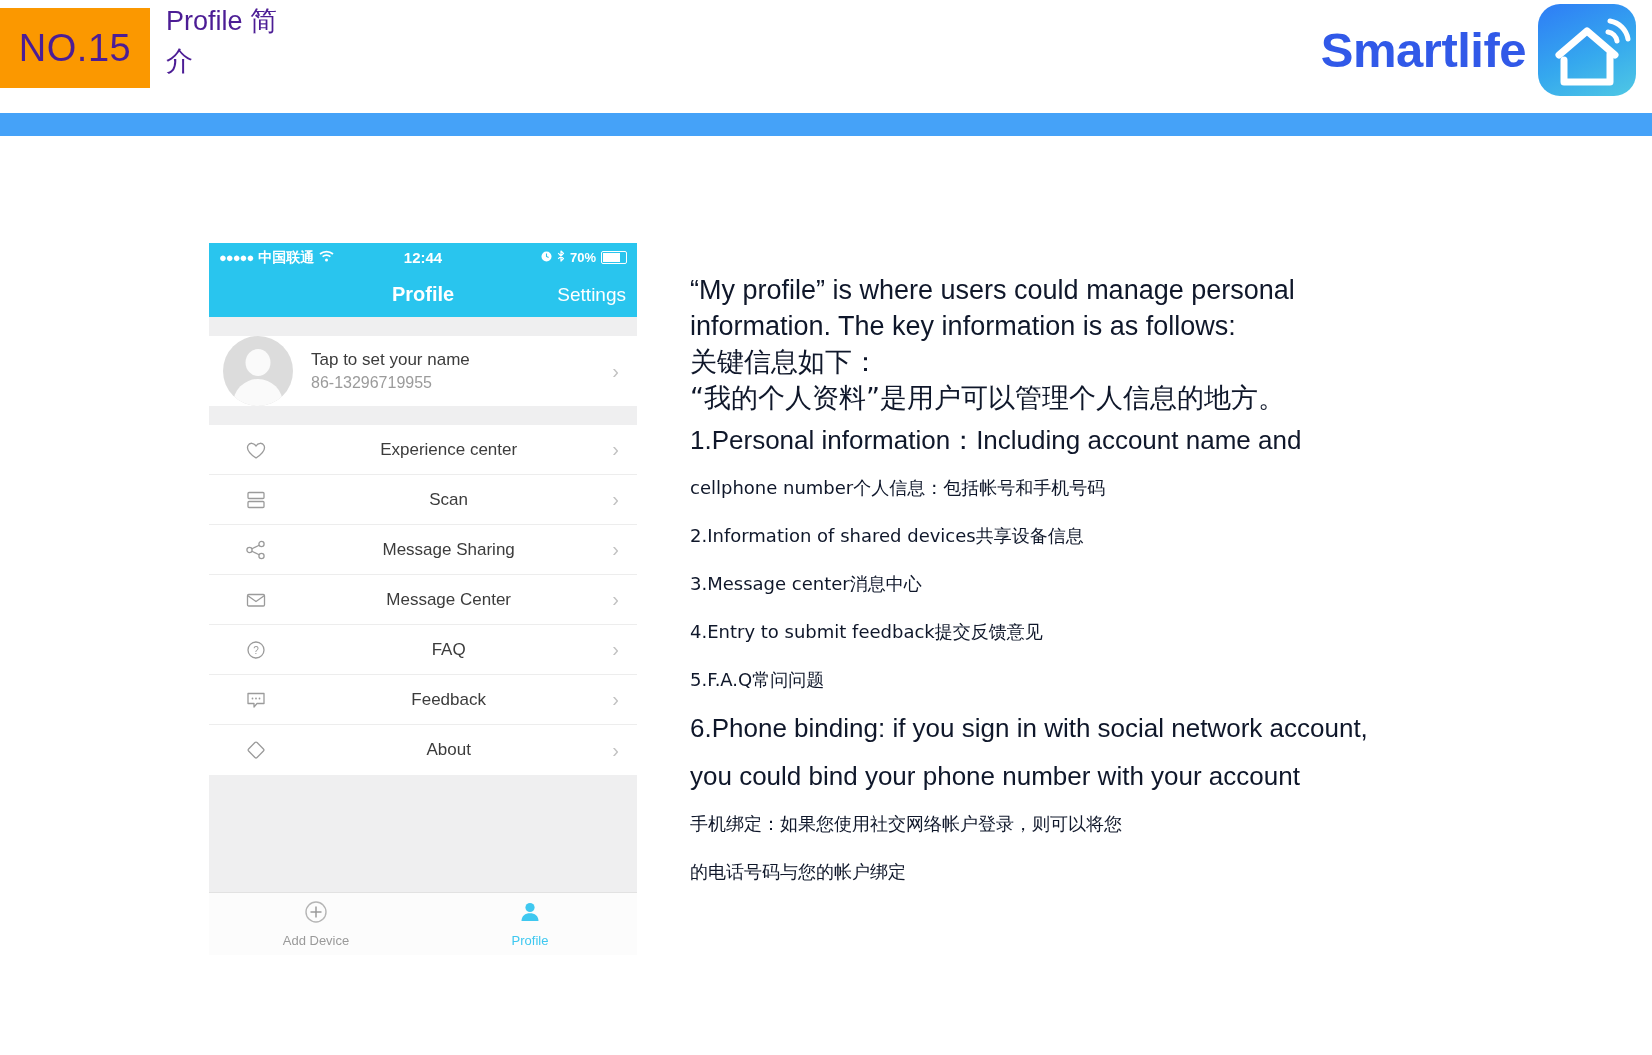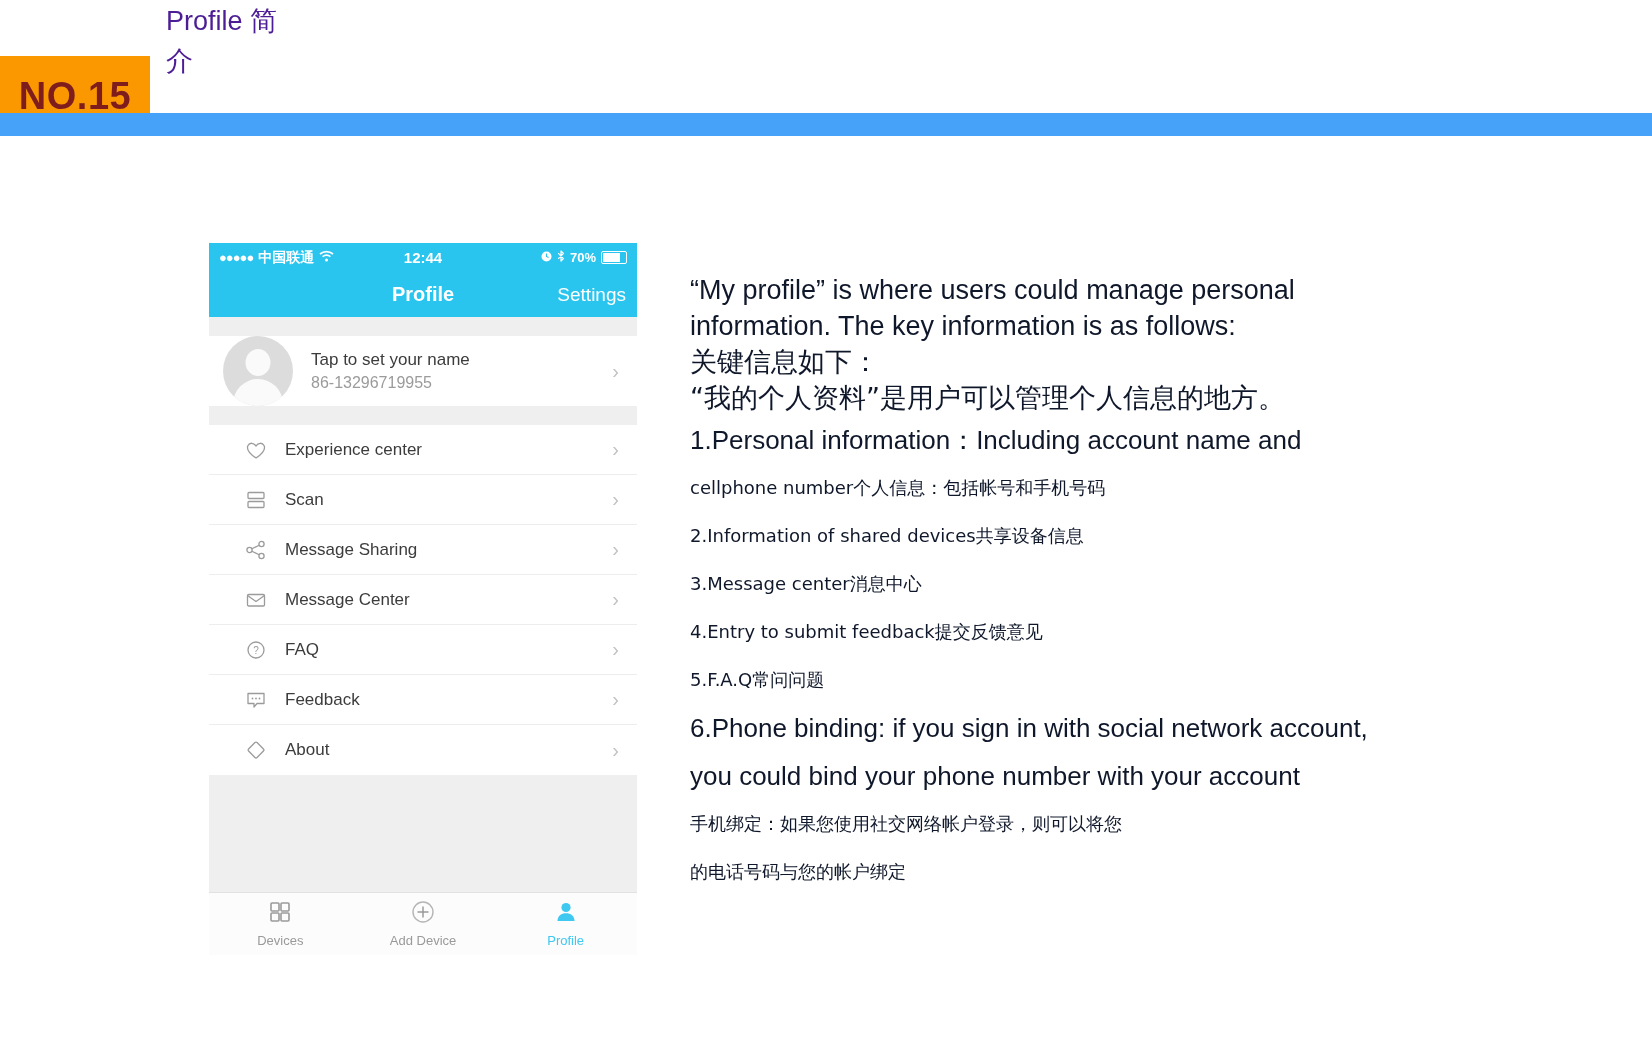--- a/index.html
+++ b/index.html
@@ -21,28 +21,27 @@
     left: 0; top: 0;
     width: 1652px;
     height: 100px;
   }
   #badge-no {
     position: absolute;
     left: 0; top: 8px;
     width: 150px;
     height: 80px;
     background: #FB9800;
-    color: #7f1d1d;
+    color: #4c1d95;
     font-size: 38px;
-    font-weight: bold;
+    font-weight: normal;
     display: flex;
     align-items: center;
     justify-content: center;
     letter-spacing: 0.5px;
-    margin-top: 48px;
   }
   #header-title {
     position: absolute;
     left: 166px;
     top: 1px;
     width: 130px;
     font-size: 27px;
     line-height: 40px;
     color: #4c1d95;
     font-weight: normal;
@@ -208,20 +207,21 @@
     padding-right: 4px;
   }
   .menu-list { background: #ffffff; }
   .menu-item {
     height: 50px;
     display: flex;
     align-items: center;
     padding: 0 14px 0 34px;
     border-bottom: 1px solid #EDEDED;
     box-sizing: border-box;
+    text-align: center;
   }
   .menu-item:last-child { border-bottom: none; }
   .mi-icon {
     width: 26px; height: 26px;
     flex: 0 0 auto;
     display: flex;
     align-items: center;
     justify-content: center;
   }
   .mi-label {
@@ -287,20 +287,31 @@
     font-family: "DejaVu Sans", sans-serif;
   }
 </style>
 </head>
 <body>
 
 <div id="slide-header">
   <div id="badge-no">NO.15</div>
   <div id="header-title">Profile 简介</div>
 
+  <div id="brand-area">
+    <div id="brand-name">Smartlife</div>
+    <div id="brand-logo">
+      <svg width="98" height="92" viewBox="0 0 98 92" aria-hidden="true">
+        <path d="M26 56 L26 78 L72 78 L72 50" fill="none" stroke="#ffffff" stroke-width="7" stroke-linecap="round" stroke-linejoin="round"></path>
+        <path d="M21 51 L49 27 L77 51" fill="none" stroke="#ffffff" stroke-width="7" stroke-linecap="round" stroke-linejoin="round"></path>
+        <path d="M70 28 A11 11 0 0 1 79 37" fill="none" stroke="#ffffff" stroke-width="5" stroke-linecap="round"></path>
+        <path d="M72 17 A22 22 0 0 1 90 35" fill="none" stroke="#ffffff" stroke-width="5" stroke-linecap="round"></path>
+      </svg>
+    </div>
+  </div>
 </div>
 <div id="blue-rule"></div>
 
 <div id="phone-shot">
 
   <div class="status-bar">
     <div class="sb-left">
       <span class="sb-dots">●●●●●</span>
       <span class="sb-carrier">中国联通</span>
       <span class="sb-wifi">
@@ -425,31 +436,20 @@
         </svg>
       </span>
       <span class="mi-label">About</span>
       <span class="chev">›</span>
     </div>
   </div>
 
   <div class="filler"></div>
 
   <div class="tab-bar">
-    <div class="tab">
-      <span>
-        <svg width="26" height="24" viewBox="0 0 26 24" aria-hidden="true">
-          <rect x="4" y="3" width="8" height="8" rx="1" fill="none" stroke="#9A9A9A" stroke-width="1.6"></rect>
-          <rect x="14" y="3" width="8" height="8" rx="1" fill="none" stroke="#9A9A9A" stroke-width="1.6"></rect>
-          <rect x="4" y="13" width="8" height="8" rx="1" fill="none" stroke="#9A9A9A" stroke-width="1.6"></rect>
-          <rect x="14" y="13" width="8" height="8" rx="1" fill="none" stroke="#9A9A9A" stroke-width="1.6"></rect>
-        </svg>
-      </span>
-      <span class="tab-label">Devices</span>
-    </div>
     <div class="tab">
       <span>
         <svg width="26" height="24" viewBox="0 0 26 24" aria-hidden="true">
           <circle cx="13" cy="12" r="10" fill="none" stroke="#B5B5B5" stroke-width="1.4"></circle>
           <path d="M13 6.5 L13 17.5 M7.5 12 L18.5 12" stroke="#9A9A9A" stroke-width="1.5"></path>
         </svg>
       </span>
       <span class="tab-label">Add Device</span>
     </div>
     <div class="tab active">

